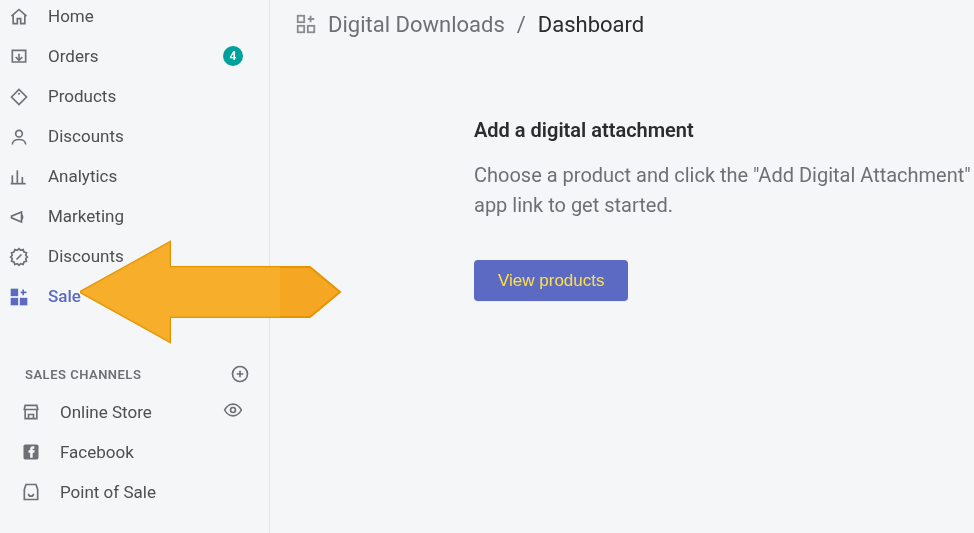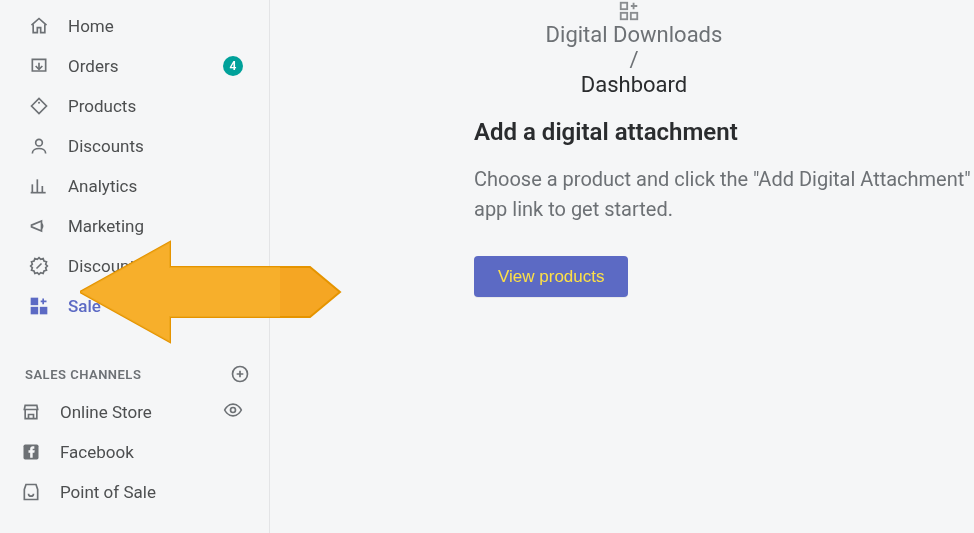--- a/index.html
+++ b/index.html
@@ -1,38 +1,38 @@
 <!DOCTYPE html>
 <html><head>
 <meta charset="utf-8">
 <style>
   html,body{margin:0;padding:0;font-family:-apple-system,BlinkMacSystemFont,"Segoe UI",Roboto,Helvetica,Arial,sans-serif;background:#f5f6f7;color:#2a2c2e;}
   #app{width:974px;height:533px;display:flex;overflow:hidden;position:relative;}
   
   #sidebar{width:270px;flex:0 0 270px;background:#f5f6f7;border-right:1px solid #e3e4e6;padding-top:6px;box-sizing:border-box;}
-  .nav-item{display:flex;align-items:center;height:40px;padding:0 16px 0 28px;font-size:17px;color:#4d4f50;cursor:pointer;position:relative;}
+  .nav-item{display:flex;height:40px;padding:0 16px 0 8px;font-size:17px;color:#4d4f50;cursor:pointer;position:relative;}
   .nav-item .icon{width:22px;height:22px;margin-right:18px;display:flex;align-items:center;justify-content:center;flex:0 0 22px;}
   .nav-item .icon svg{stroke:#6d7175;}
   .nav-item.active{color:#5c6ac4;font-weight:500;}
   .nav-item.active .icon svg{stroke:#5c6ac4;fill:#5c6ac4;}
   .nav-item .badge{background:#00a19a;color:#fff;font-size:12px;font-weight:600;border-radius:10px;min-width:20px;height:20px;line-height:20px;text-align:center;padding:0 6px;box-sizing:border-box;margin-left:auto;margin-right:10px;}
   .section-header{display:flex;align-items:center;justify-content:space-between;padding:0 18px;height:36px;color:#6d7175;font-size:13px;font-weight:600;letter-spacing:.5px;margin-top:30px;margin-left:7px;}
   .section-header .add-btn{width:22px;height:22px;display:flex;align-items:center;justify-content:center;}
   .channel-item{display:flex;align-items:center;height:40px;padding:0 20px;font-size:17px;color:#4d4f50;cursor:pointer;}
   .channel-item .icon{width:22px;height:22px;margin-right:18px;display:flex;align-items:center;justify-content:center;flex:0 0 22px;}
   .channel-item .eye{margin-left:auto;margin-right:6px;}
   
   #main{flex:1;background:#f5f6f7;padding:0 0 0 24px;box-sizing:border-box;}
-  .breadcrumb{display:flex;align-items:center;height:48px;font-size:22px;color:#6d7175;flex-direction:column;}
+  .breadcrumb{display:flex;align-items:center;height:48px;font-size:22px;color:#6d7175;}
   .breadcrumb .bc-icon{width:24px;height:24px;margin-right:10px;display:flex;align-items:center;justify-content:center;}
   .breadcrumb .sep{margin:0 12px;color:#6d7175;}
   .breadcrumb .current{color:#2a2c2e;}
   .content{padding:70px 0 0 180px;max-width:560px;}
-  .content h1{font-size:24px;font-weight:600;color:#2a2c2e;margin:0 0 18px 0;}
-  .content p{font-size:20px;line-height:1.5;color:#6d7175;margin:0 0 32px 0;}
+  .content h1{font-size:20px;font-weight:600;color:#2a2c2e;margin:0 0 18px 0;}
+  .content p{font-size:20px;line-height:1.5;color:#6d7175;margin:0 0 40px 0;}
   .btn-primary{background:#5c6ac4;color:#fde047;border:none;border-radius:4px;height:41px;padding:0 24px;font-size:17px;cursor:pointer;box-shadow:0 1px 0 rgba(0,0,0,.05);}
   
   .arrow-anno{position:absolute;left:80px;top:232px;pointer-events:none;}
 </style>
 </head>
 <body>
 
 <div id="app">
 
   <nav id="sidebar">

